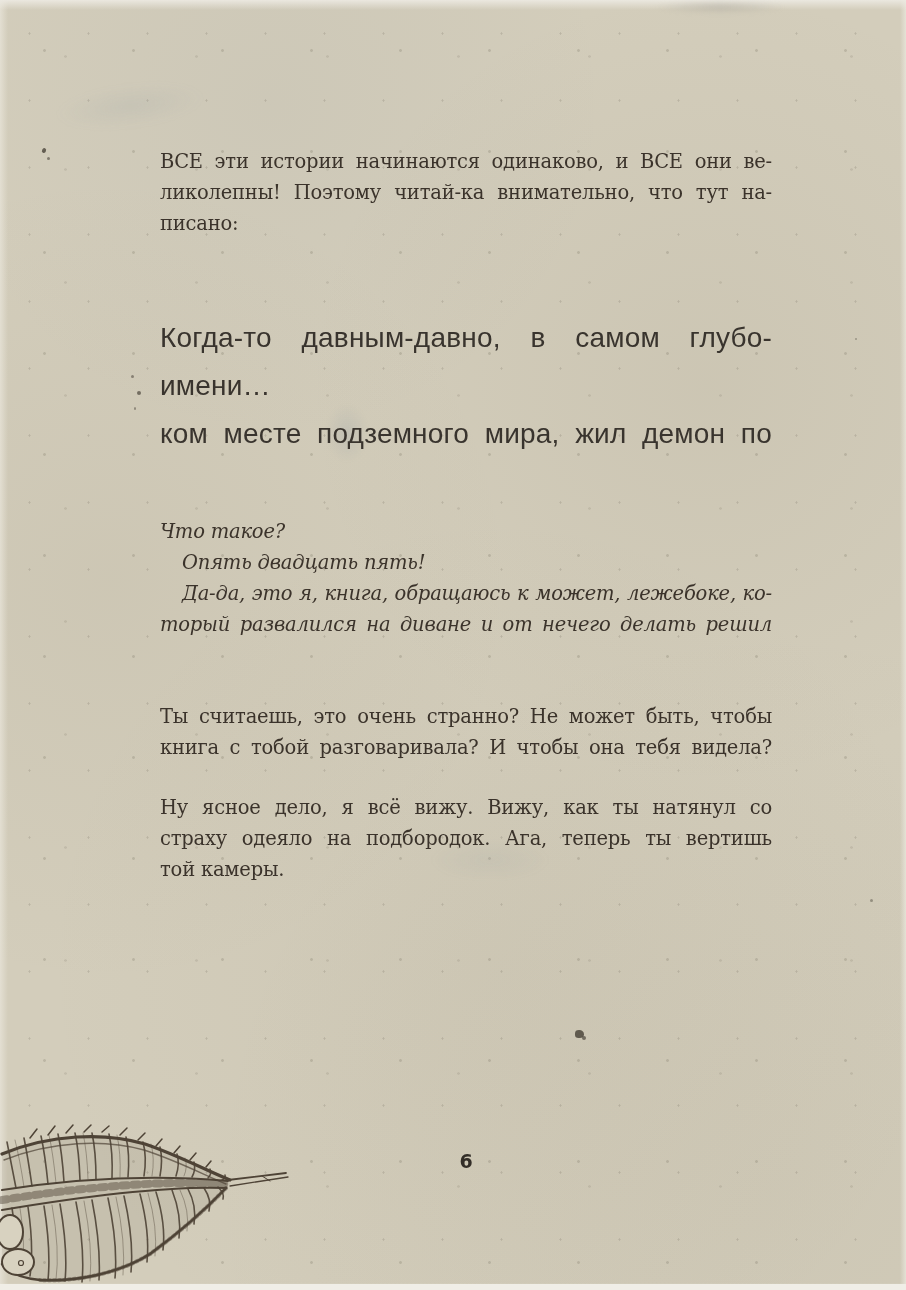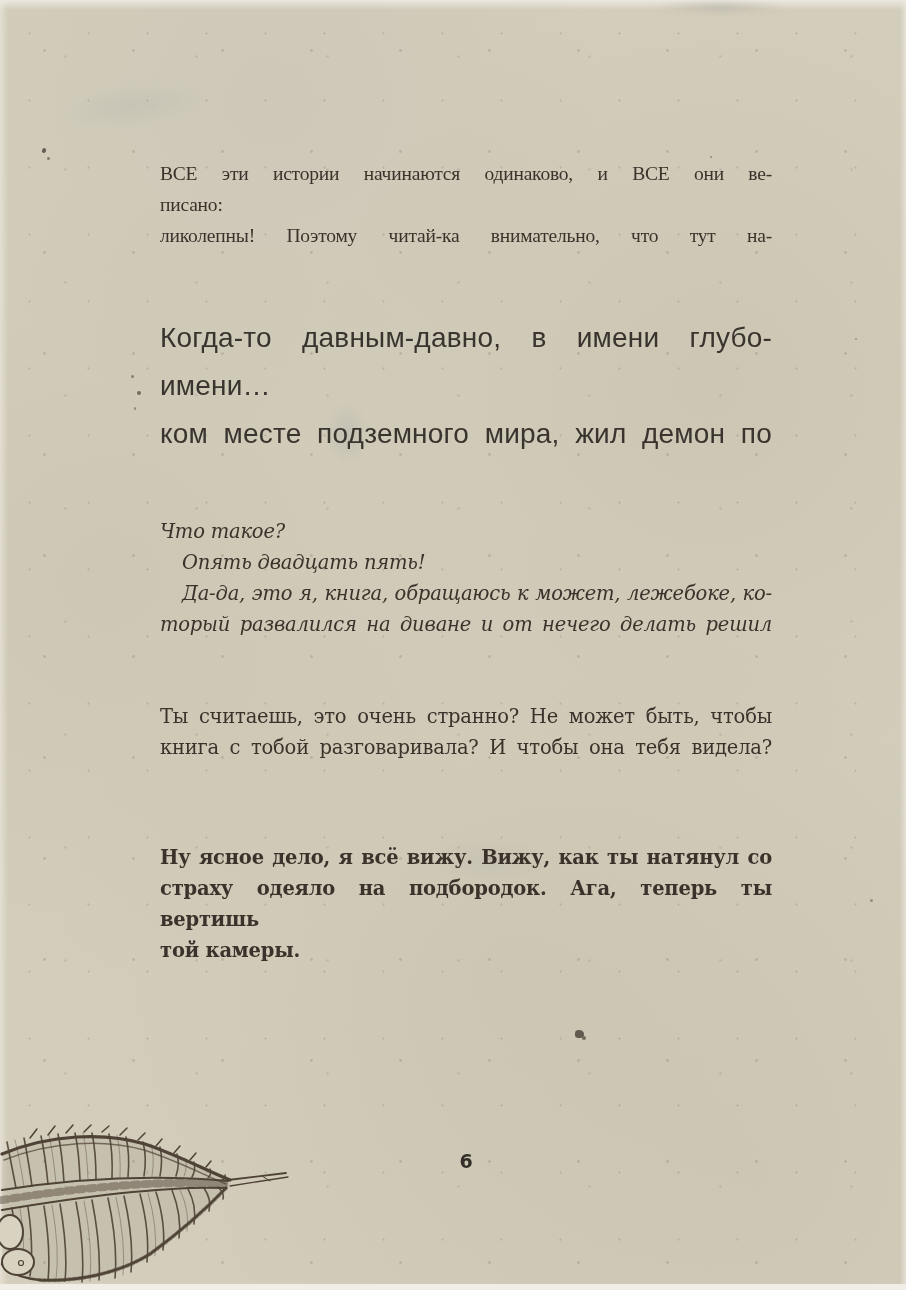--- a/index.html
+++ b/index.html
@@ -75,45 +75,45 @@
   <span class="sp sp2"></span>
   <span class="sp sp3"></span>
   <span class="sp sp4"></span>
   <span class="sp sp5"></span>
   <span class="sp sp6"></span>
   <span class="sp sp6b"></span>
   <span class="sp sp7"></span>
   <span class="sp sp8"></span>
   <span class="sp sp9"></span>
 
-  <div class="para serif" style="top:158px;font-family:Liberation Serif, serif;">
+  <div class="para serif" style="top:146px;">
     <span class="line j">ВСЕ эти истории начинаются одинаково, и ВСЕ они ве-</span>
+    <span class="line j">ликолепны! Поэтому читай-ка внимательно, что тут на-</span>
     <span class="line">писано:</span>
-    <span class="line j">ликолепны! Поэтому читай-ка внимательно, что тут на-</span>
   </div>
 
   <div class="para sans-head" style="top:314px;">
-    <span class="line j">Когда-то давным-давно, в имени глубо-</span>
+    <span class="line j">Когда-то давным-давно, в самом глубо-</span>
     <span class="line">имени…</span>
     <span class="line j">ком месте подземного мира, жил демон по</span>
   </div>
 
   <div class="para serif" style="top:516px;font-style:italic;">
     <span class="line">Что такое?</span>
     <span class="line ind">Опять двадцать пять!</span>
     <span class="line ind j">Да-да, это я, книга, обращаюсь к может, лежебоке, ко-</span>
     <span class="line j">торый развалился на диване и от нечего делать решил</span>
   </div>
 
   <div class="para serif" style="top:701px;">
     <span class="line j">Ты считаешь, это очень странно? Не может быть, чтобы</span>
     <span class="line j">книга с тобой разговаривала? И чтобы она тебя видела?</span>
   </div>
 
-  <div class="para serif" style="top:842px;font-weight:bold;">
+  <div class="para serif" style="top:792px;">
     <span class="line j">Ну ясное дело, я всё вижу. Вижу, как ты натянул со</span>
     <span class="line j">страху одеяло на подбородок. Ага, теперь ты вертишь</span>
     <span class="line">той камеры.</span>
   </div>
 
   <div class="pagenum">6</div>
 
   <svg class="fossil" viewBox="0 -12 300 172" preserveAspectRatio="none">
 
     <path d="M 2 22 C 50 2 105 0 145 12 C 180 24 205 38 228 48 L 230 52 C 205 78 180 100 150 122 C 118 142 75 150 40 148 C 20 146 8 140 2 132 Z" style="fill:rgba(88,76,56,0.10);stroke:none;"></path>

